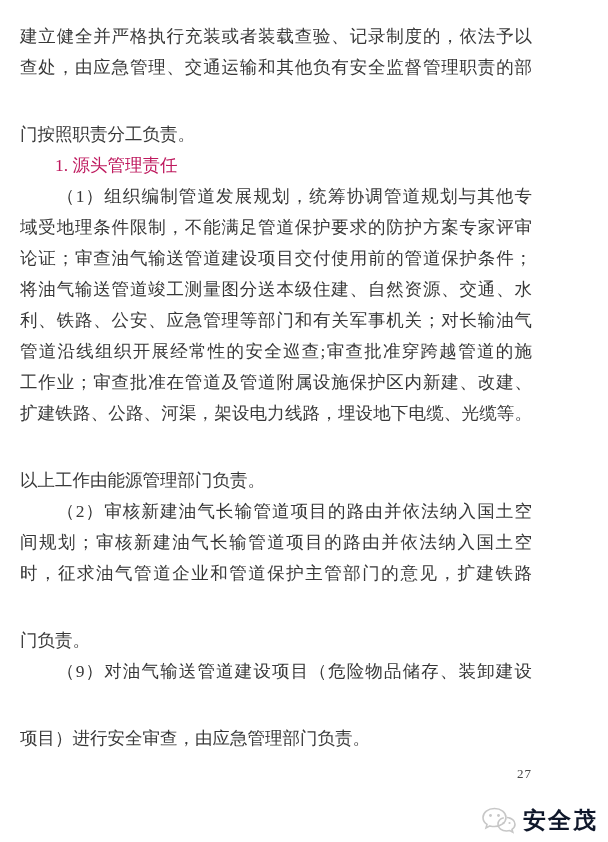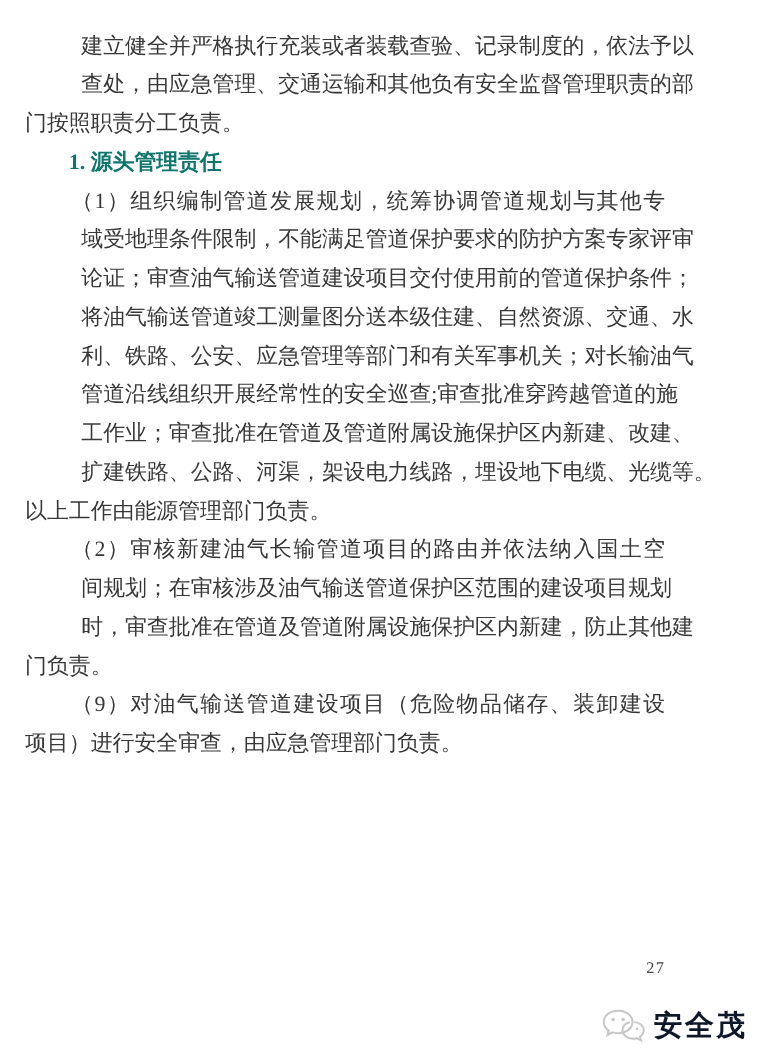--- a/index.html
+++ b/index.html
@@ -24,38 +24,37 @@
     height: 31px;
     line-height: 31px;
     font-size: 17.5px;
     white-space: nowrap;
     color: #383838;
   }
   .line.just {
     text-align: justify;
     text-align-last: justify;
     text-justify: inter-character;
-    margin-left: 45px;
   }
   .line.ind-just {
     padding-left: 37px;
     text-align: justify;
     text-align-last: justify;
     text-justify: inter-character;
   }
-  .line.end { text-align: left; }
+  .line.end { text-align: left; margin-top: 36px; }
   .line.h1 {
     padding-left: 37px;
     font-weight: bold;
     color: #2d2d2d;
   }
   .line.h2 {
     padding-left: 35px;
-    font-weight: bold;
-    color: #0f766e;
+    font-weight: normal;
+    color: #be185d;
   }
   .page-number {
     position: absolute;
     left: 20px; top: 766px;
     width: 512px;
     text-align: right;
     font-size: 13px;
     color: #454545;
     letter-spacing: 1px;
   }
@@ -89,22 +88,22 @@
       <div class="line ind-just">（1）组织编制管道发展规划，统筹协调管道规划与其他专</div>
       <div class="line just">域受地理条件限制，不能满足管道保护要求的防护方案专家评审</div>
       <div class="line just">论证；审查油气输送管道建设项目交付使用前的管道保护条件；</div>
       <div class="line just">将油气输送管道竣工测量图分送本级住建、自然资源、交通、水</div>
       <div class="line just">利、铁路、公安、应急管理等部门和有关军事机关；对长输油气</div>
       <div class="line just">管道沿线组织开展经常性的安全巡查;审查批准穿跨越管道的施</div>
       <div class="line just">工作业；审查批准在管道及管道附属设施保护区内新建、改建、</div>
       <div class="line just">扩建铁路、公路、河渠，架设电力线路，埋设地下电缆、光缆等。</div>
       <div class="line end">以上工作由能源管理部门负责。</div>
       <div class="line ind-just">（2）审核新建油气长输管道项目的路由并依法纳入国土空</div>
-      <div class="line just">间规划；在审核涉及油气输送管道保护区范围的建设项目规划</div>
-      <div class="line just">时，审查批准在管道及管道附属设施保护区内新建，防止其他建</div>
+      <div class="line just">间规划；审核新建油气长输管道项目的路由并依法纳入国土空</div>
+      <div class="line just">时，征求油气管道企业和管道保护主管部门的意见，扩建铁路</div>
       <div class="line end">门负责。</div>
       <div class="line ind-just">（9）对油气输送管道建设项目（危险物品储存、装卸建设</div>
       <div class="line end">项目）进行安全审查，由应急管理部门负责。</div>
     </div>
 
   <div class="page-number">27</div>
 
   <div class="watermark">
     <span>
       <svg width="38" height="30" viewBox="0 0 38 30">

